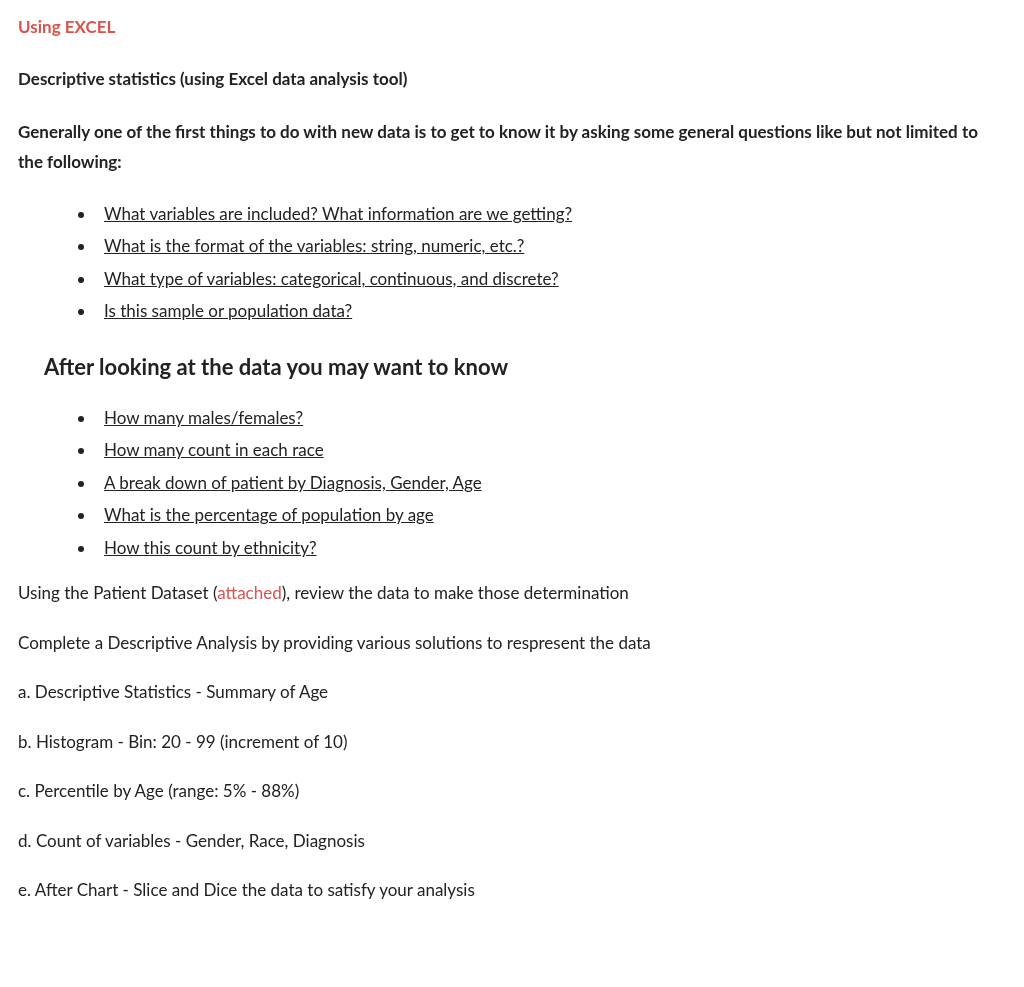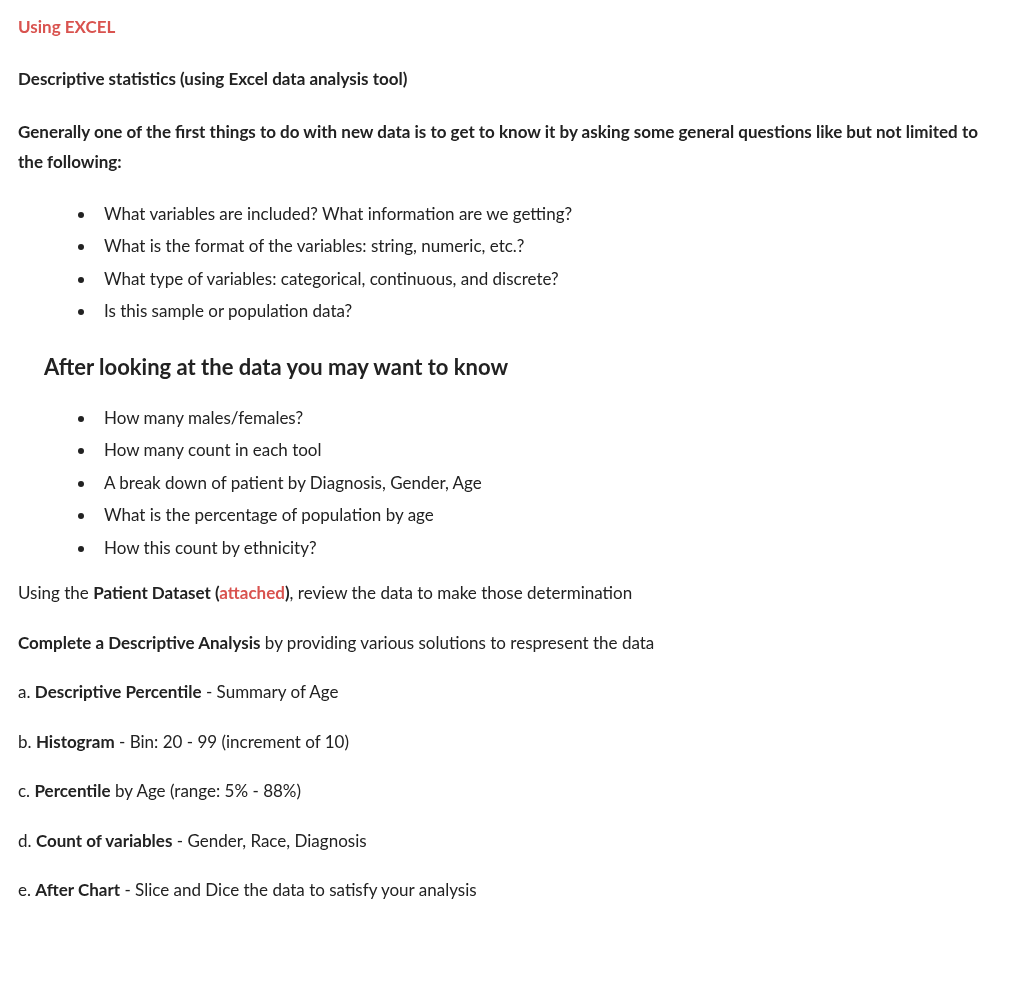--- a/index.html
+++ b/index.html
@@ -36,28 +36,29 @@
       font-weight: 700;
       margin-left: 26px;
       margin-bottom: 22px;
       margin-top: 26px;
       font-size: 22px;
     }
     ul {
       list-style-type: disc;
       margin-left: 78px;
       margin-bottom: 20px;
+      text-decoration: underline;
     }
     ul li {
       margin-bottom: 7px;
       font-size: 17px;
       padding-left: 8px;
     }
     .bold {
-      font-weight: 700;
+      font-weight: 400;
       text-align: right;
     }
     .red {
       color: #d9534f;
     }
     .task-item {
       margin-bottom: 24px;
       font-size: 17px;
     }
   </style>
@@ -74,36 +75,36 @@
   <li>What variables are included? What information are we getting?</li>
   <li>What is the format of the variables: string, numeric, etc.?</li>
   <li>What type of variables: categorical, continuous, and discrete?</li>
   <li>Is this sample or population data?</li>
 </ul>
 
 <div class="indent-heading">After looking at the data you may want to know</div>
 
 <ul>
   <li>How many males/females?</li>
-  <li>How many count in each tool</li>
+  <li>How many count in each race</li>
   <li>A break down of patient by Diagnosis, Gender, Age</li>
   <li>What is the percentage of population by age</li>
   <li>How this count by ethnicity?</li>
 </ul>
 
 <div class="para-spaced">
   <span>Using the </span><span class="bold">Patient Dataset (</span><span class="bold red">attached</span><span class="bold">)</span><span>, review the data to make those determination</span>
 </div>
 
 <div class="para-spaced">
   <span class="bold">Complete a Descriptive Analysis</span><span> by providing various solutions to respresent the data</span>
 </div>
 
 <div class="task-item">
-  <span>a. </span><span class="bold">Descriptive Percentile</span><span> - Summary of Age</span>
+  <span>a. </span><span class="bold">Descriptive Statistics</span><span> - Summary of Age</span>
 </div>
 
 <div class="task-item">
   <span>b. </span><span class="bold">Histogram</span><span> - Bin: 20 - 99 (increment of 10)</span>
 </div>
 
 <div class="task-item">
   <span>c. </span><span class="bold">Percentile</span><span> by Age (range: 5% - 88%)</span>
 </div>
 

